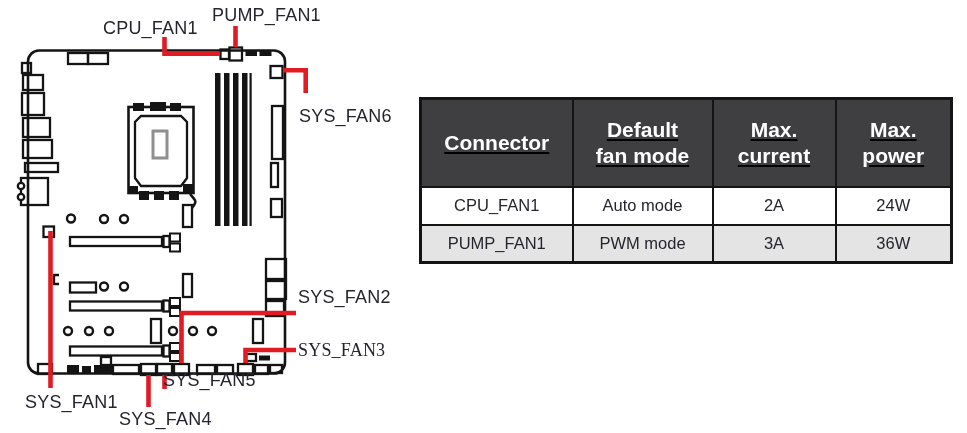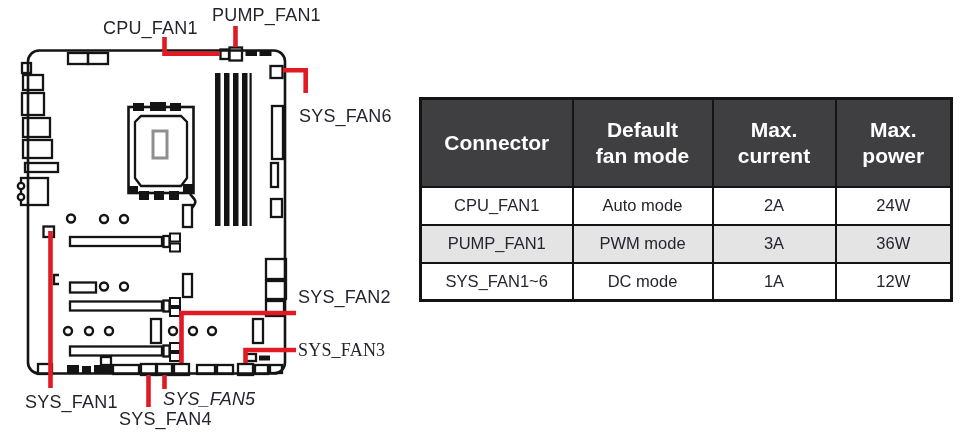--- a/index.html
+++ b/index.html
@@ -24,21 +24,21 @@
     border-collapse:collapse;
     table-layout:fixed;
     border:3px solid var(--line,#141414);
   }
   table.fan-table th, table.fan-table td{
     border:2.5px solid var(--line,#141414);
     text-align:center;
     vertical-align:middle;
     padding:0;
   }
-  table.fan-table thead tr{height:88px;}
+  table.fan-table thead tr{height:88px;text-decoration:underline;}
   table.fan-table tbody tr{height:38px;}
   table.fan-table th{
     background:var(--header_bg,#3f3f42);
     color:var(--header_text,#ffffff);
     font-size:21px;font-weight:bold;line-height:1.22;
   }
   table.fan-table td{
     font-size:16.5px;
     color:var(--text,#26242e);
     background:#ffffff;
@@ -187,21 +187,21 @@
     <path d="M164.5,375 V389"></path>
   </g>
 </svg>
 
 <span class="diagram-label" style="left:103px;top:19px;">CPU_FAN1</span>
 <span class="diagram-label" style="left:212px;top:6px;">PUMP_FAN1</span>
 <span class="diagram-label" style="left:299px;top:99px;margin-top:8px;">SYS_FAN6</span>
 <span class="diagram-label" style="left:298px;top:288px;">SYS_FAN2</span>
 <span class="diagram-label" style="left:298px;top:341px;font-family:Liberation Serif, serif;">SYS_FAN3</span>
 <span class="diagram-label" style="left:25px;top:393px;">SYS_FAN1</span>
-<span class="diagram-label" style="left:163px;top:390px;font-style:italic;">SYS_FAN5</span>
+<span class="diagram-label" style="left:163px;top:371px;">SYS_FAN5</span>
 <span class="diagram-label" style="left:119px;top:410px;">SYS_FAN4</span>
 
 <table class="fan-table">
   <colgroup>
     <col style="width:152px">
       <col style="width:140px">
       <col style="width:123px">
       <col style="width:116px">
   </colgroup>
   <thead>
@@ -230,20 +230,14 @@
       <td>Auto mode</td>
       <td>2A</td>
       <td>24W</td>
     </tr>
     <tr class="alt">
       <td>PUMP_FAN1</td>
       <td>PWM mode</td>
       <td>3A</td>
       <td>36W</td>
     </tr>
-    <tr>
-      <td>SYS_FAN1~6</td>
-      <td>DC mode</td>
-      <td>1A</td>
-      <td>12W</td>
-    </tr>
   </tbody>
 </table>
 
 </body></html>

